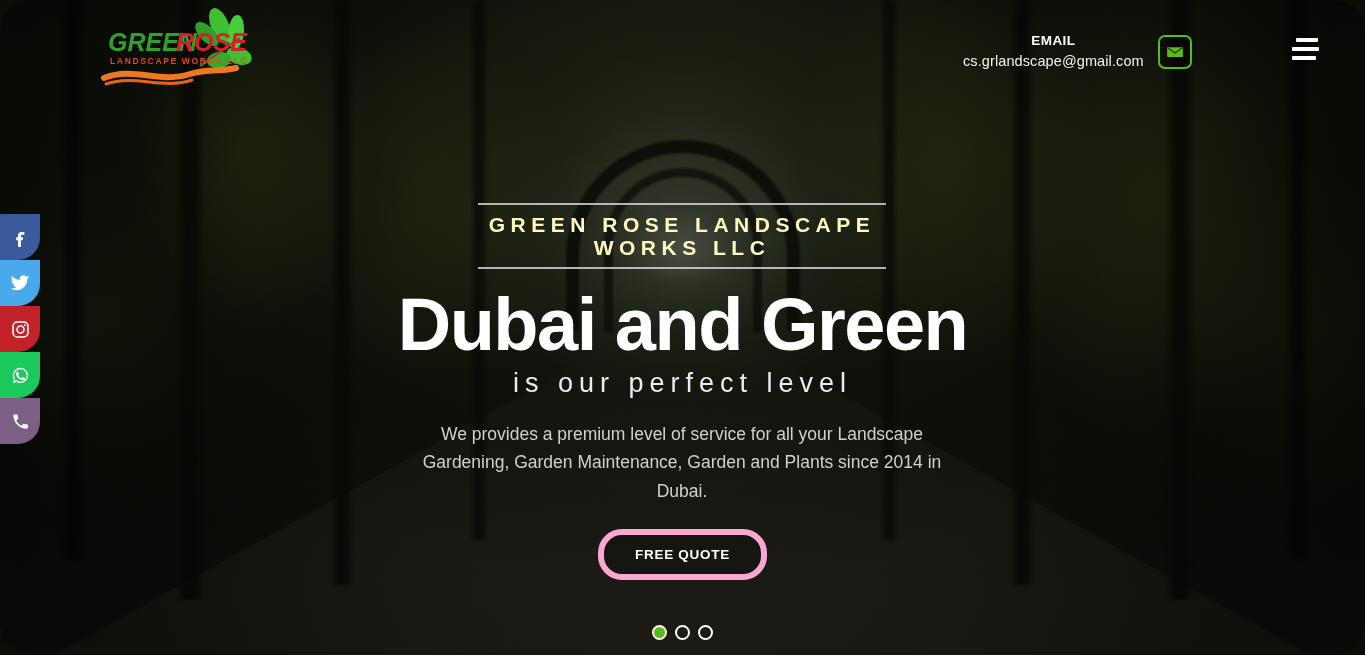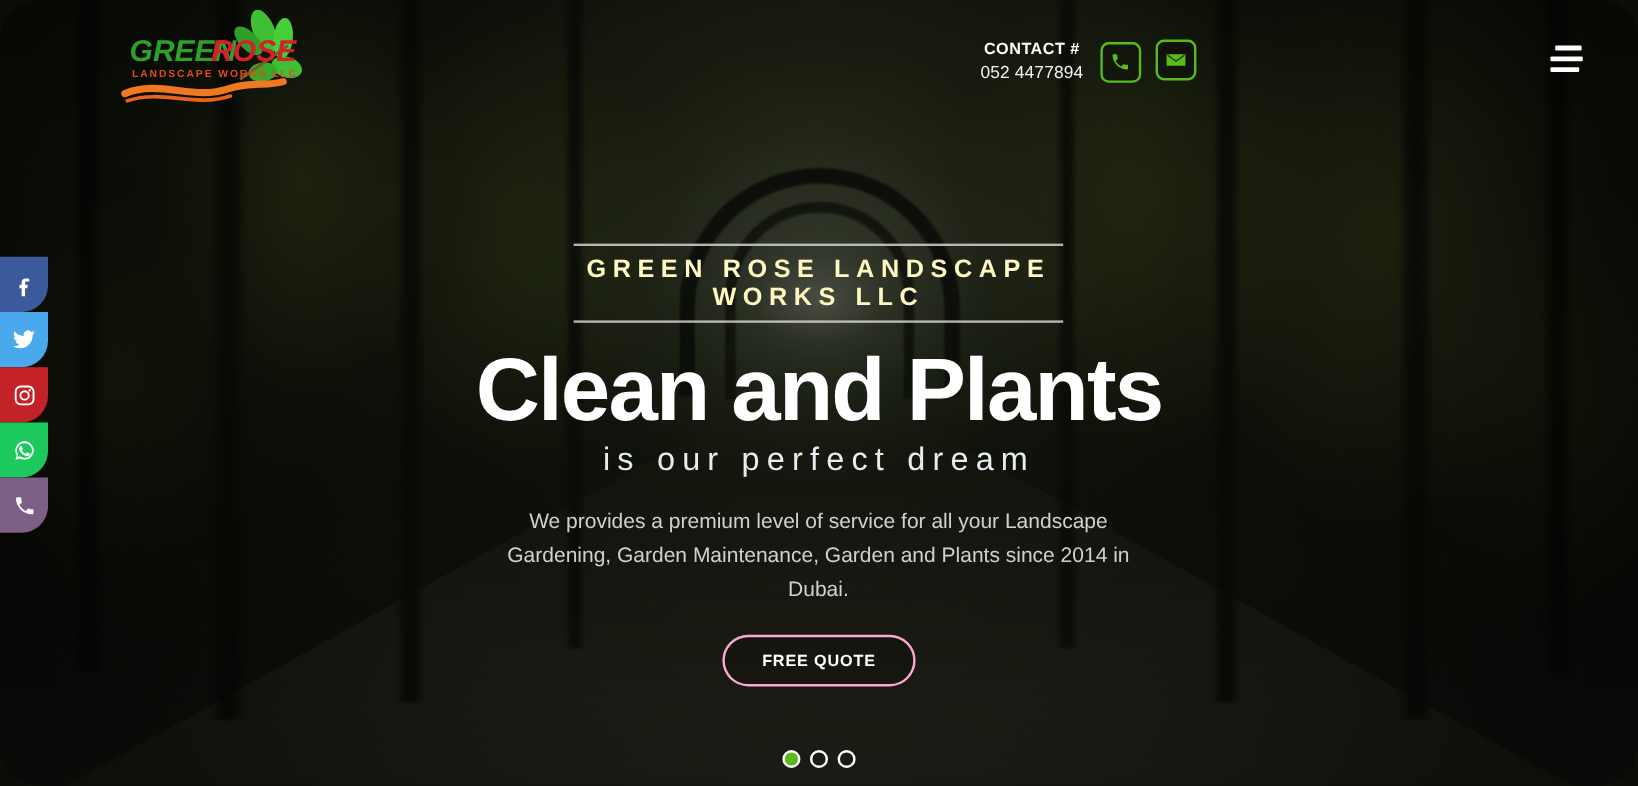--- a/index.html
+++ b/index.html
@@ -174,21 +174,21 @@
   }
   .lede {
     position:absolute; left:402px; top:406px; width:560px;
     color:#cfd2cc; font-size:17.5px; font-weight:400;
     line-height:1.62; text-align:center;margin-top:14px;
   }
   .cta-wrap { position:absolute; left:0; right:0; top:529px; text-align:center; }
   .cta {
     display:inline-block;
     padding:12px 31px;
-    border:2px solid #f9a8d4; border-radius:24px;
+    border:6px solid #f9a8d4; border-radius:24px;
     color:#ffffff; font-size:13.5px; font-weight:bold;
     letter-spacing:.7px; background:rgba(0,0,0,0.12);
     cursor:pointer; text-decoration:none;
   }
   .dots {
     position:absolute; left:0; right:0; top:625px;
     display:flex; justify-content:center; gap:8px;
   }
   .dot {
     width:15px; height:15px; border-radius:50%;
@@ -228,33 +228,26 @@
 
         <text x="8" y="43" font-family="Liberation Sans, sans-serif" font-size="25" font-weight="bold" font-style="italic" fill="#2fa02a">GREEN</text>
         <text x="76" y="43" font-family="Liberation Sans, sans-serif" font-size="25" font-weight="bold" font-style="italic" fill="#d5202a">ROSE</text>
         <text x="10" y="56" font-family="Liberation Sans, sans-serif" font-size="8.6" font-weight="bold" letter-spacing="1.6" fill="#e04a1a">LANDSCAPE WORKS LLC</text>
 
         <path d="M4 70 C34 58, 60 76, 90 66 C108 60, 122 64, 136 60" stroke="#f07820" stroke-width="6" fill="none" stroke-linecap="round"></path>
         <path d="M6 76 C36 66, 62 82, 92 72" stroke="#e8641a" stroke-width="3" fill="none" stroke-linecap="round"></path>
       </svg>
     </a>
 
-    <div class="contact-block">
+
+    <div class="email-block">
       <div class="ct-text">
-        <div class="ct-label">CONTACT #</div>
-        <div class="ct-value">052 4477894</div>
+        <div class="ct-label">EMAIL</div>
+        <div class="ct-value">cs.grlandscape@gmail.com</div>
       </div>
-      <div class="icon-box">
-        <svg width="17" height="17" viewBox="0 0 24 24">
-          <path d="M6.6 10.8c1.4 2.8 3.8 5.2 6.6 6.6l2.2-2.2c.3-.3.7-.4 1.1-.2 1.2.4 2.5.6 3.8.6.6 0 1 .4 1 1V20c0 .6-.4 1-1 1C10.6 21 3 13.4 3 4c0-.6.4-1 1-1h3.5c.6 0 1 .4 1 1 0 1.3.2 2.6.6 3.8.1.4 0 .8-.2 1.1l-2.3 1.9z" fill="#5aba1b"></path>
-        </svg>
-      </div>
-    </div>
-
-    <div class="email-block">
       <div class="icon-box">
         <svg width="18" height="18" viewBox="0 0 24 24">
           <path d="M2.5 5.5h19c.6 0 1 .4 1 1v11c0 .6-.4 1-1 1h-19c-.6 0-1-.4-1-1v-11c0-.6.4-1 1-1z" fill="#5aba1b"></path>
           <path d="M2.6 6.6 12 13.4l9.4-6.8" stroke="#1f3d10" stroke-width="1.5" fill="none" stroke-linejoin="round"></path>
         </svg>
       </div>
     </div>
 
     <div class="hamburger">
       <span></span>
@@ -300,22 +293,22 @@
   </div>
 
   <div class="hero-content">
 
     <div class="eyebrow-wrap">
       <div class="rule"></div>
       <div class="eyebrow">GREEN ROSE LANDSCAPE WORKS LLC</div>
       <div class="rule"></div>
     </div>
 
-    <div class="headline">Clean and Plants</div>
-    <div class="subhead">is our perfect dream</div>
+    <div class="headline">Dubai and Green</div>
+    <div class="subhead">is our perfect level</div>
     <div class="lede">We provides a premium level of service for all your Landscape Gardening, Garden Maintenance, Garden and Plants since 2014 in Dubai.</div>
 
     <div class="cta-wrap">
       <a class="cta">FREE QUOTE</a>
     </div>
 
     <div class="dots">
       <span class="dot active"></span>
       <span class="dot"></span>
       <span class="dot"></span>

